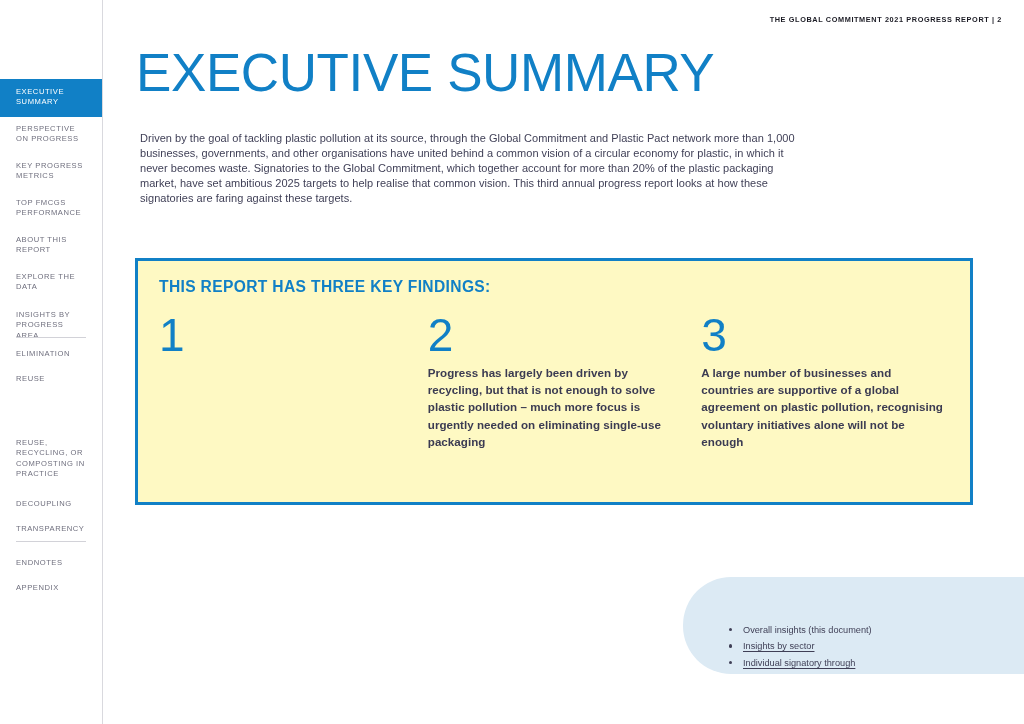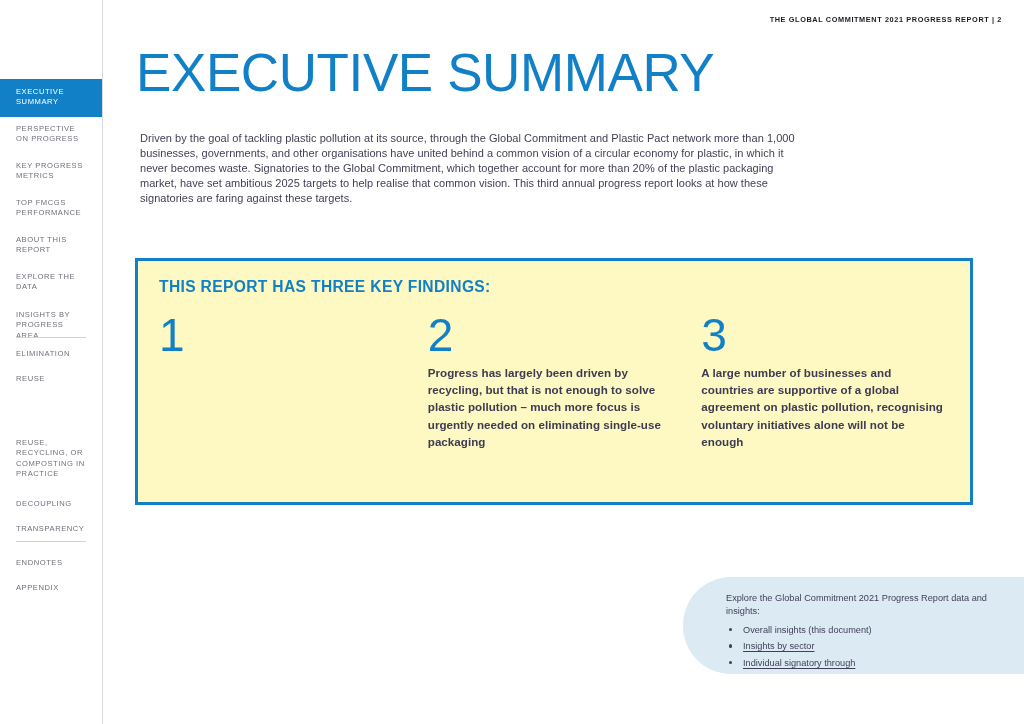--- a/index.html
+++ b/index.html
@@ -259,21 +259,20 @@
         <div class="finding-text">Progress has largely been driven by recycling, but that is not enough to solve plastic pollution – much more focus is urgently needed on eliminating single-use packaging</div>
       </div>
       <div class="finding">
         <div class="finding-num">3</div>
         <div class="finding-text">A large number of businesses and countries are supportive of a global agreement on plastic pollution, recognising voluntary initiatives alone will not be enough</div>
       </div>
     </div>
   </section>
 
   <aside class="explore-box">
-    <div class="explore-lead">Explore the Global Commitment 2021 Progress Report data and insights:</div>
     <ul class="explore-list">
       <li>
         <span class="bullet"></span>
         <span class="txt">Overall insights (this document)</span>
       </li>
       <li class="link">
         <span class="bullet"></span>
         <span class="txt">Insights by sector</span>
       </li>
       <li class="link">

